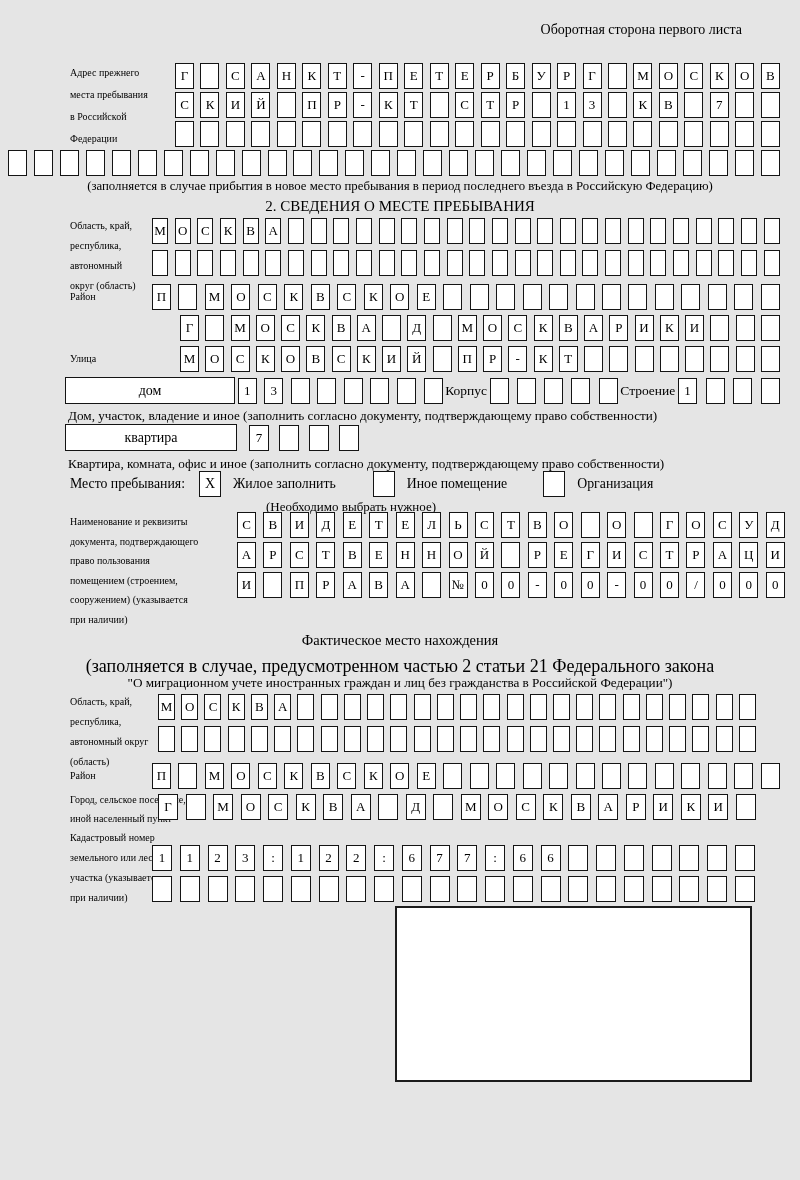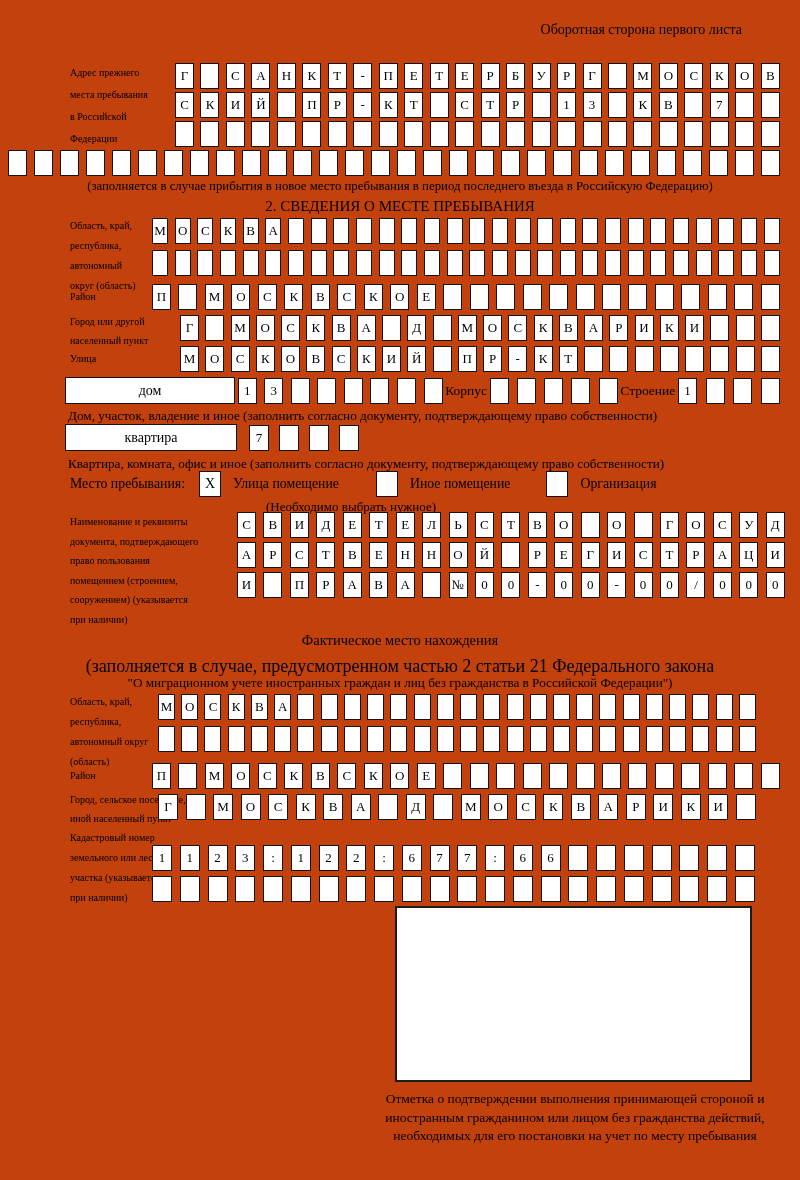--- a/index.html
+++ b/index.html
@@ -1,17 +1,17 @@
 <!DOCTYPE html>
 <html><head>
 <meta charset="utf-8">
 <style>
   html,body{margin:0;padding:0;background:#fff;}
   .page{
-    position:relative;width:800px;height:1180px;background:#c2410c;color:#000;
+    position:relative;width:800px;height:1180px;background:#e5e5e5;color:#000;
     font-family:"Liberation Serif","DejaVu Serif",serif;overflow:hidden;
   }
   .abs{position:absolute;}
   .lbl{font-size:10px;line-height:20px;white-space:pre-line;}
   .note{font-size:12.8px;}
   .center{text-align:center;width:800px;left:0;}
   .title{font-weight:normal;font-size:15px;}
   
   .cells{display:flex;justify-content:space-between;}
   .cell{
@@ -257,22 +257,20 @@
       <span class="cell"></span>
       <span class="cell"></span>
       <span class="cell"></span>
       <span class="cell"></span>
       <span class="cell"></span>
       <span class="cell"></span>
       <span class="cell"></span>
       <span class="cell"></span>
     </div>
 
-  <div class="abs lbl" style="top:312px;left:70px;width:115px;line-height:19px;">Город или другой
-населенный пункт</div>
   <div class="abs cells" style="top:315px;left:180px;width:600px;">
       <span class="cell">Г</span>
       <span class="cell"></span>
       <span class="cell">М</span>
       <span class="cell">О</span>
       <span class="cell">С</span>
       <span class="cell">К</span>
       <span class="cell">В</span>
       <span class="cell">А</span>
       <span class="cell"></span>
@@ -359,21 +357,21 @@
         <span class="cell"></span>
         <span class="cell"></span>
       </div>
   </div>
   <div class="abs note" style="top:456px;left:68px;font-size:13.2px;">Квартира, комната, офис и иное (заполнить согласно документу, подтверждающему право собственности)</div>
 
   <div class="abs stayrow" style="top:471px;left:70px;">
     <span>Место пребывания:</span>
     <span class="opt">
       <span class="checkbox">X</span>
-      <span>Улица помещение</span>
+      <span>Жилое заполнить</span>
     </span>
     <span class="opt" style="margin-left:12px;padding-left:11px;">
       <span class="checkbox"></span>
       <span>Иное помещение</span>
     </span>
     <span class="opt" style="margin-left:22px;">
       <span class="checkbox"></span>
       <span>Организация</span>
     </span>
   </div>
@@ -628,15 +626,14 @@
         <span class="cell"></span>
         <span class="cell"></span>
         <span class="cell"></span>
         <span class="cell"></span>
         <span class="cell"></span>
         <span class="cell"></span>
       </div>
   </div>
 
   <div class="abs stamp" style="top:906px;left:395px;width:357px;height:176px;"></div>
-  <div class="abs" style="top:1090px;left:385px;width:380px;text-align:center;font-size:13.5px;line-height:18.5px;">Отметка о подтверждении выполнения принимающей стороной и иностранным гражданином или лицом без гражданства действий, необходимых для его постановки на учет по месту пребывания</div>
 
 </div>
 
 </body></html>

